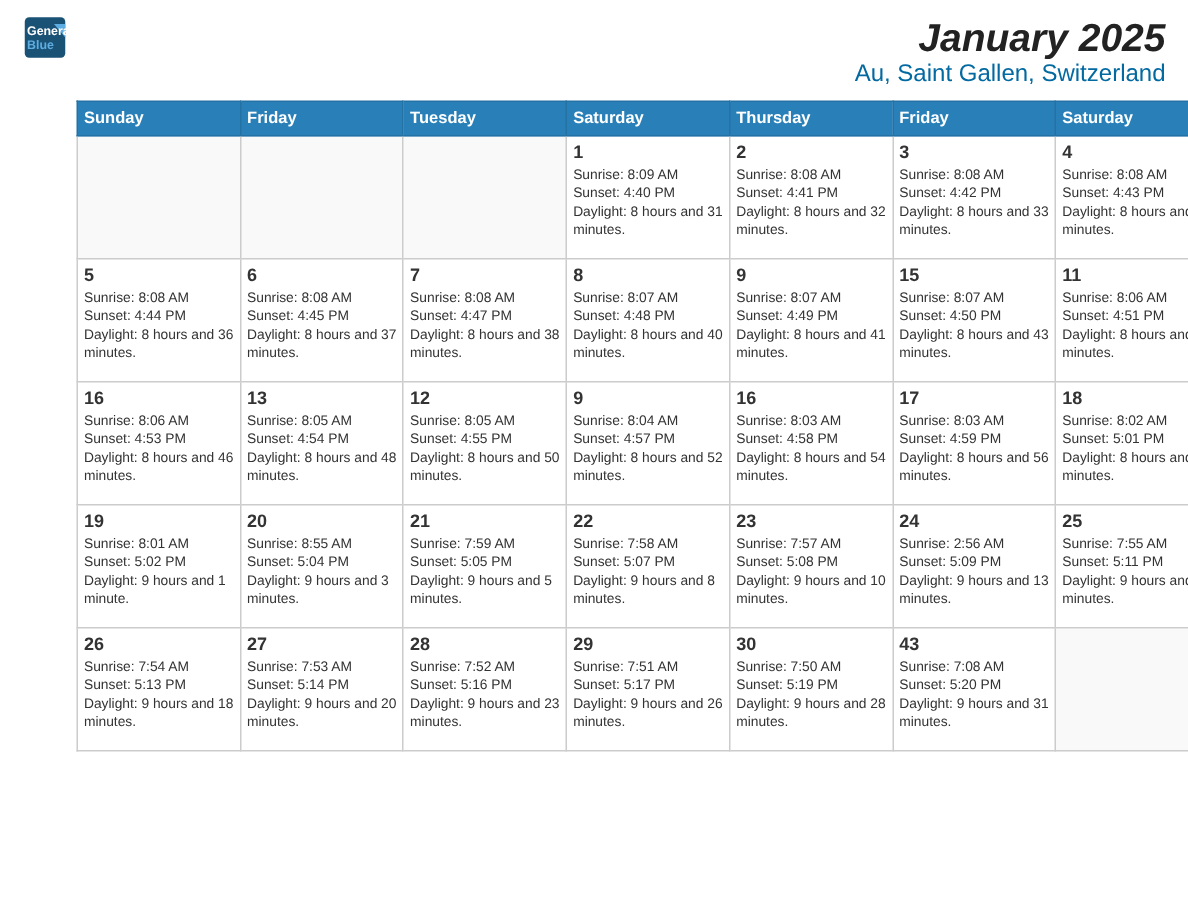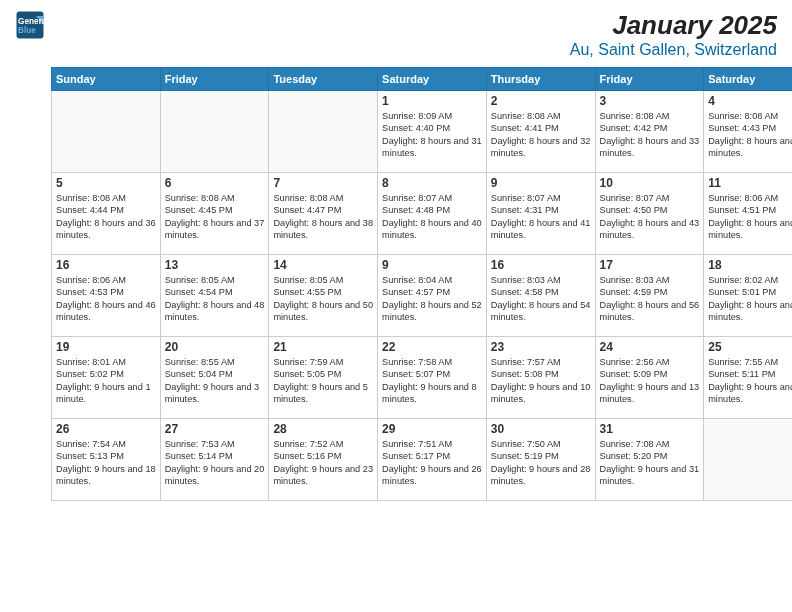--- a/index.html
+++ b/index.html
@@ -164,25 +164,25 @@
           </td>
           <td>
             <span class="day-number">8</span>
             <div class="day-info">Sunrise: 8:07 AM
 Sunset: 4:48 PM
 Daylight: 8 hours and 40 minutes.</div>
           </td>
           <td>
             <span class="day-number">9</span>
             <div class="day-info">Sunrise: 8:07 AM
-Sunset: 4:31 PM
+Sunset: 4:49 PM
 Daylight: 8 hours and 41 minutes.</div>
           </td>
           <td>
-            <span class="day-number">10</span>
+            <span class="day-number">15</span>
             <div class="day-info">Sunrise: 8:07 AM
 Sunset: 4:50 PM
 Daylight: 8 hours and 43 minutes.</div>
           </td>
           <td>
             <span class="day-number">11</span>
             <div class="day-info">Sunrise: 8:06 AM
 Sunset: 4:51 PM
 Daylight: 8 hours and 45 minutes.</div>
           </td>
@@ -194,21 +194,21 @@
 Sunset: 4:53 PM
 Daylight: 8 hours and 46 minutes.</div>
           </td>
           <td>
             <span class="day-number">13</span>
             <div class="day-info">Sunrise: 8:05 AM
 Sunset: 4:54 PM
 Daylight: 8 hours and 48 minutes.</div>
           </td>
           <td>
-            <span class="day-number">14</span>
+            <span class="day-number">12</span>
             <div class="day-info">Sunrise: 8:05 AM
 Sunset: 4:55 PM
 Daylight: 8 hours and 50 minutes.</div>
           </td>
           <td>
             <span class="day-number">9</span>
             <div class="day-info">Sunrise: 8:04 AM
 Sunset: 4:57 PM
 Daylight: 8 hours and 52 minutes.</div>
           </td>
@@ -300,21 +300,21 @@
 Sunset: 5:17 PM
 Daylight: 9 hours and 26 minutes.</div>
           </td>
           <td>
             <span class="day-number">30</span>
             <div class="day-info">Sunrise: 7:50 AM
 Sunset: 5:19 PM
 Daylight: 9 hours and 28 minutes.</div>
           </td>
           <td>
-            <span class="day-number">31</span>
+            <span class="day-number">43</span>
             <div class="day-info">Sunrise: 7:08 AM
 Sunset: 5:20 PM
 Daylight: 9 hours and 31 minutes.</div>
           </td>
           <td class="empty"></td>
         </tr>
       </tbody>
   </table>
 </div>
 

